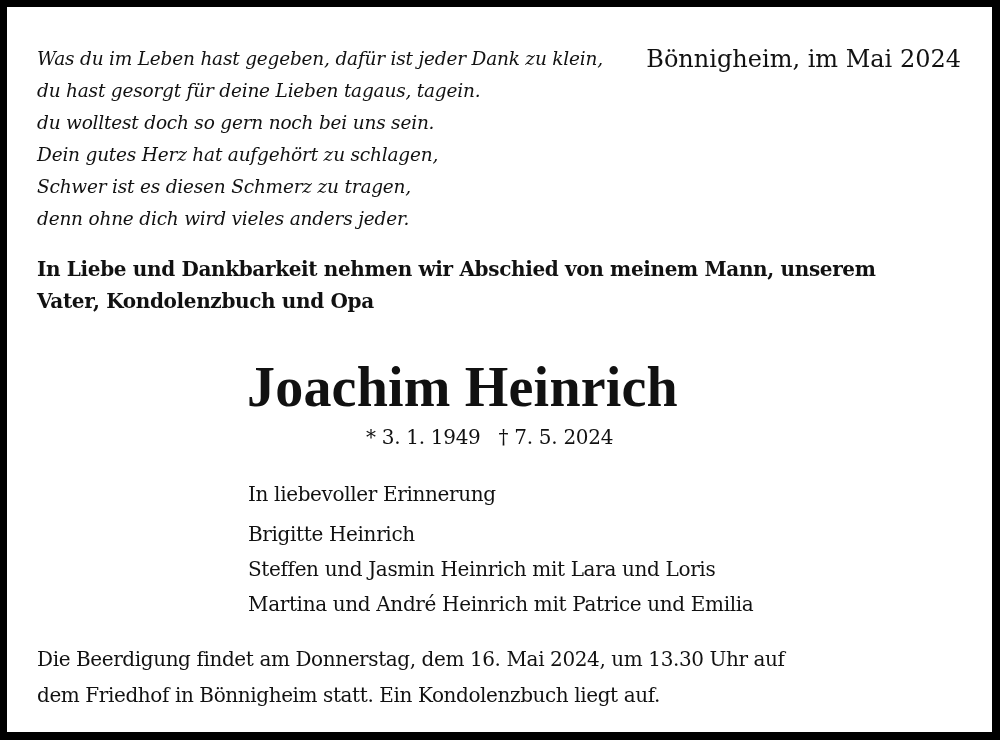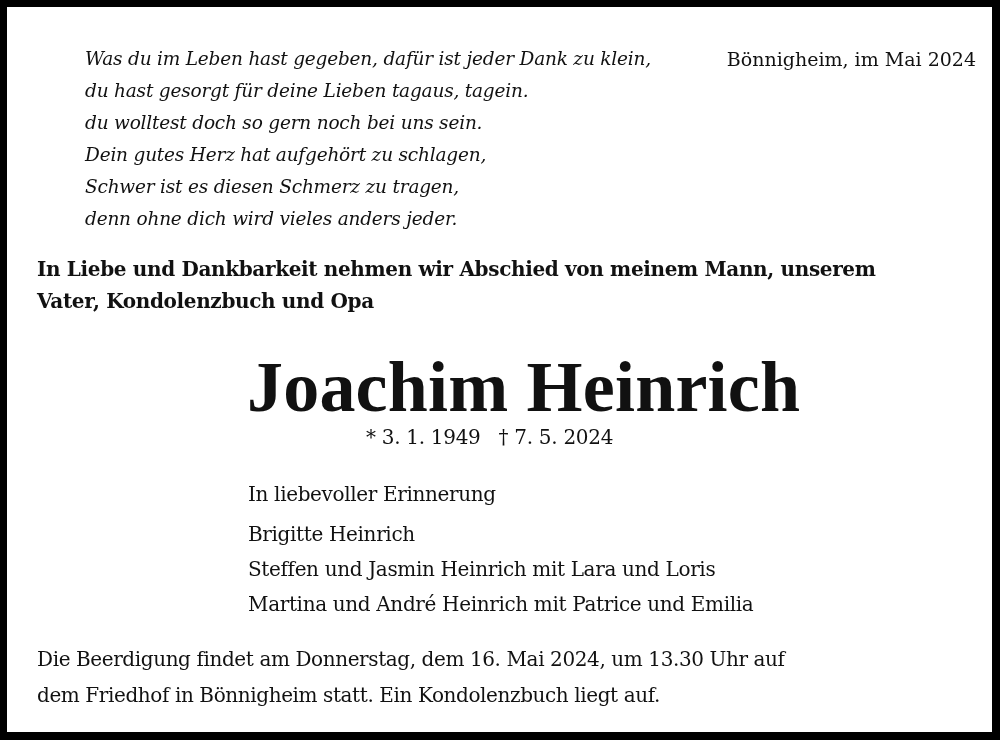--- a/index.html
+++ b/index.html
@@ -25,41 +25,41 @@
     }
     .abs { position: absolute; white-space: nowrap; }
     .poem {
       left: 30px;
       top: 36px;
       font-style: italic;
       font-size: 18.5px;
       line-height: 32px;
       letter-spacing: -0.2px;
     }
-    .poem div { height: 32px; margin-left: 48px; }
+    .poem div { height: 32px; }
     .place-date {
-      right: 16px;
+      right: 31px;
       top: 36px;
-      font-size: 19px;
+      font-size: 24px;
       line-height: 32px;
     }
     .intro {
       left: 30px;
       top: 246px;
       font-size: 20px;
       line-height: 32px;
       letter-spacing: -0.35px;
     }
     .intro div { height: 32px; font-weight: bold; }
     .name {
       left: 240px;
       top: 344px;
       font-family: "Liberation Serif", "DejaVu Serif", serif;
       font-weight: bold;
-      font-size: 72px;
+      font-size: 56px;
       line-height: 72px;
       letter-spacing: 0.2px;
     }
     .dates {
       left: 359px;
       top: 415px;
       font-size: 20px;
       line-height: 30px;
       letter-spacing: -0.3px;
     }

